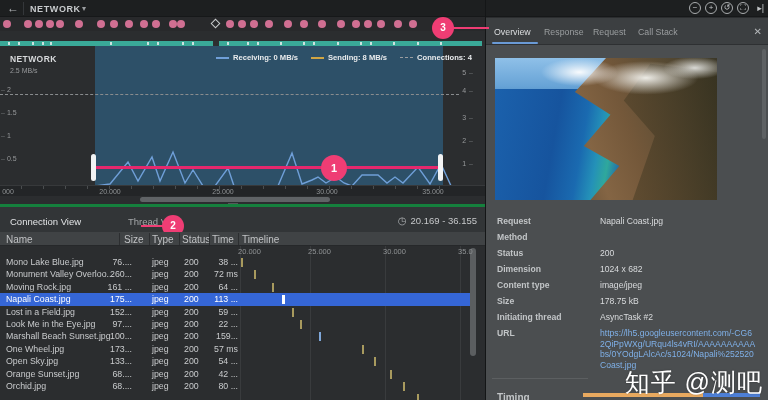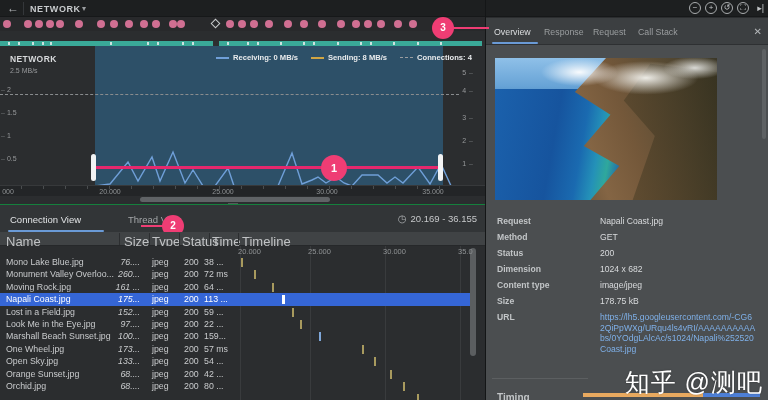--- a/index.html
+++ b/index.html
@@ -56,45 +56,45 @@
   
   .xaxis { left:0; top:185px; width:485px; height:11px; background:#232527; border-top:1px solid #37393b; }
   .xaxis .minor { position:absolute; left:0; top:0; width:460px; height:3px;
     background:repeating-linear-gradient(90deg, transparent 0 21px, #4a4d4f 21px 22px); }
   .xt { position:absolute; top:2px; color:#8f9294; font-size:7px; transform:translateX(-50%); white-space:nowrap; }
   .hscroll { left:0; top:196px; width:485px; height:8px; background:#2b2d2f; }
   .hscroll-bar { position:absolute; left:140px; top:1px; width:190px; height:5px; background:#606366; border-radius:3px; }
   .hscroll-nub { position:absolute; left:228px; top:7px; width:10px; height:2px; background:#55585a; }
 
   
-  .conn-toolbar { left:0; top:204px; width:485px; height:28px; background:#323537; border-top:1px solid #15803d;padding-left:16px; }
+  .conn-toolbar { left:0; top:204px; width:485px; height:28px; background:#323537; border-top:3px solid #15803d;padding-left:16px; }
   .ctab { position:absolute; top:9px; font-size:9.5px; }
   .ctab.active { color:#e1e3e5; }
   .ctab.inactive { color:#a4a7a9; }
   .ctab-underline { position:absolute; left:8px; top:25px; width:96px; height:2px; background:#6a9ad6; border-radius:1px; }
   #badge2 { left:162px; top:215px; width:22px; height:22px; font-size:10px; line-height:22px; }
   .time-range { position:absolute; right:8px; top:8px; color:#c6c8ca; font-size:9.5px; display:flex; gap:4px; align-items:center; }
   .clock-glyph { font-size:10px; color:#aaadaf; }
 
   
   .table-header { left:0; top:232px; width:485px; height:14px; background:#404345; border-bottom:1px solid #26282a; }
-  .th { position:absolute; top:2px; color:#c1c3c5; font-size:13px; }
+  .th { position:absolute; top:2px; color:#c1c3c5; font-size:10px; }
   .th-sep { position:absolute; top:1px; width:1px; height:12px; background:#2c2e30; }
   .table-body { left:0; top:246px; width:485px; height:154px; background:#2b2d2f; overflow:hidden; }
   .tl-num { position:absolute; top:1px; color:#8f9294; font-size:7.5px; }
   .gridline { position:absolute; top:0; width:1px; height:154px; background:rgba(255,255,255,.07); }
   .t-row { position:absolute; left:0; width:470px; height:12.4px; }
   .t-row.selected { background:#3566d6; }
   .t-cell { position:absolute; top:1px; color:#c9cbcd; font-size:8.8px; white-space:nowrap; }
   .t-row.selected .t-cell { color:#ffffff; }
   .c-name { left:6px; width:110px; overflow:hidden; text-overflow:ellipsis; }
-  .c-size { left:104px; width:36px; text-align:right;font-style:italic; }
+  .c-size { left:96px; width:36px; text-align:right; }
   .c-type { left:152px; }
   .c-status { left:184px; }
-  .c-time { left:204px; width:34px; }
+  .c-time { left:204px; width:34px; text-align:right; }
   .row-tick { position:absolute; top:2px; width:2px; height:9px; background:#a89a5e; }
   .row-tick.blue { background:#7fa7d9; }
   .row-tick.white { background:#ffffff; width:3px; }
   .vscroll-table { position:absolute; left:470px; top:2px; width:6px; height:108px; background:#5b5e60; border-radius:3px; }
 
   
   .divider-v { left:485px; top:0; width:1px; height:400px; background:#141617; }
   .rp-tabs { left:486px; top:18px; width:282px; height:27px; background:#3c3f41; border-bottom:1px solid #2e3032; }
   .rtab { position:absolute; top:9px; font-size:8.8px; }
   .rtab.active { color:#dcdee0; }
@@ -415,37 +415,40 @@
       <div class="thumb-ridge"></div>
       <div class="thumb-clouds"></div>
     </div>
     <div class="fields" id="fields">
         <div class="f-row">
           <span class="f-label">Request</span>
           <span class="f-value">Napali Coast.jpg</span>
         </div>
         <div class="f-row">
           <span class="f-label">Method</span>
-          <span class="f-value">GET</span>
         </div>
         <div class="f-row">
           <span class="f-label">Status</span>
           <span class="f-value">200</span>
         </div>
         <div class="f-row">
           <span class="f-label">Dimension</span>
           <span class="f-value">1024 x 682</span>
         </div>
         <div class="f-row">
           <span class="f-label">Content type</span>
           <span class="f-value">image/jpeg</span>
         </div>
         <div class="f-row">
           <span class="f-label">Size</span>
           <span class="f-value">178.75 kB</span>
+        </div>
+        <div class="f-row">
+          <span class="f-label">Initiating thread</span>
+          <span class="f-value">AsyncTask #2</span>
         </div>
         <div class="f-row">
           <span class="f-label">URL</span>
           <span class="f-value link">https://lh5.googleusercontent.com/-CG62QiPpWXg/URqu4ls4vRI/AAAAAAAAAAbs/0YOdgLAlcAc/s1024/Napali%252520Coast.jpg</span>
         </div>
       </div>
     <div class="rp-divider"></div>
     <span class="timing-label">Timing</span>
     <div class="timing-bar-orange"></div>
     <div class="timing-bar-blue"></div>

